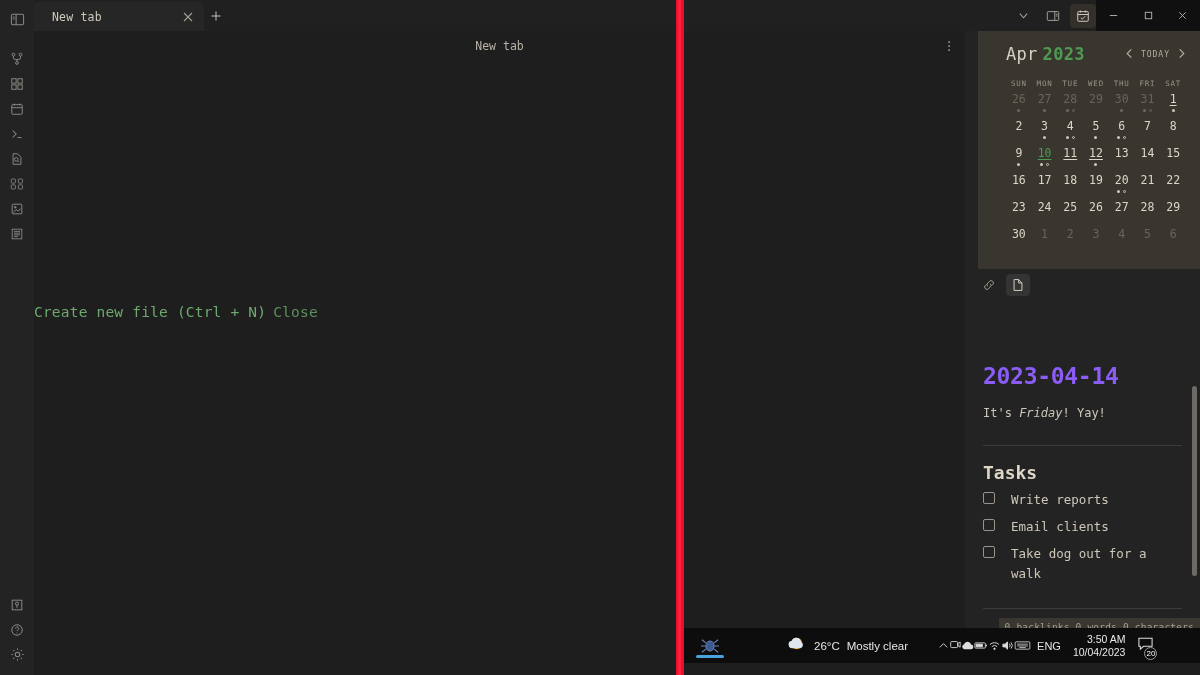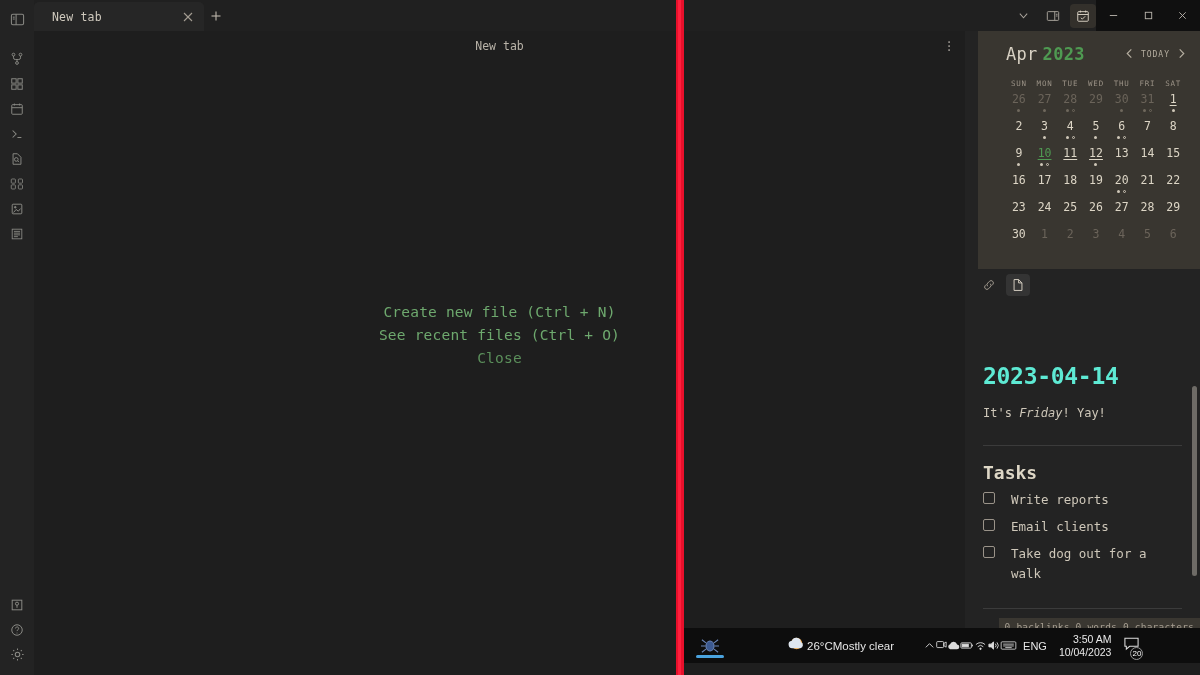--- a/index.html
+++ b/index.html
@@ -54,21 +54,21 @@
   .editor-wrap { position: absolute; left: 34px; top: 31px; right: 235px; bottom: 0; background: #1e1e1e; }
   .editor-header { position: relative; height: 30px; }
   .editor-header-title {
     position: absolute; left: 0; right: 0; top: 8px; text-align: center;
     color: #b9b3a8; font-size: 11.5px;
   }
   .kebab { position: absolute; right: 12px; top: 9px; color: #9b9690; font-size: 12px; line-height: 4px; text-align: center; width: 8px; }
   .kebab span { display: block; }
   .empty-state { position: absolute; left: 0; right: 0; top: 252px; text-align: center; }
   .empty-title { color: #e8e2d5; font-size: 21px; font-weight: bold; letter-spacing: .5px; }
-  .empty-actions { margin-top: 21px; display: flex; flex-direction: column; gap: 7px; }
+  .empty-actions { margin-top: 21px; display: flex; flex-direction: row; gap: 7px; }
   .empty-link { color: #6ea96e; font-size: 14.5px; letter-spacing: .2px; }
   .empty-link.muted { color: #5b8f5b; }
 
   
   .red-divider { position: absolute; left: 676px; top: 0; width: 8px; height: 675px; background: #e8102b; z-index: 40; }
   .red-divider::after { content:''; position:absolute; left:2px; top:0; width:3px; height:100%; background:#ff1f3d; }
 
   
   .rightpanel { position: absolute; right: 0; top: 31px; width: 235px; bottom: 0; background: #232323; }
   .calendar { background: #393630; padding: 10px 14px 14px 28px; margin-left: 13px; }
@@ -89,37 +89,37 @@
   .dot-f { width: 3px; height: 3px; border-radius: 50%; background: #cfc7b8; }
   .cal-cell.out .dot-f { background: #6f685d; }
   .dot-o { width: 3px; height: 3px; border-radius: 50%; border: 1px solid #cfc7b8; }
   .cal-cell.out .dot-o { border-color: #6f685d; }
 
   .note-tabs { height: 32px; display: flex; align-items: center; gap: 5px; padding: 0 12px; background: #232323; }
   .nt { width: 24px; height: 22px; display: flex; align-items: center; justify-content: center; color: #a59e93; border-radius: 4px; }
   .nt.active { background: #343434; color: #d8d1c4; }
 
   .note-body { position: absolute; left: 0; right: 0; top: 314px; bottom: 0; padding: 18px 18px 0 18px; overflow: hidden; }
-  .note-date { font-size: 23px; font-weight: bold; color: #5eead4; letter-spacing: -.3px; }
+  .note-date { font-size: 23px; font-weight: bold; color: #8b5cf6; letter-spacing: -.3px; }
   .note-line { margin-top: 17px; font-size: 12px; color: #cec7b9; }
   .note-line i { font-style: italic; }
   .hr { margin: 25px 0 0 0; border: 0; border-top: 1px solid #3b3b3b; }
   .tasks-title { margin-top: 16px; font-size: 18px; font-weight: bold; color: #ded7c6; }
   .task { display: flex; align-items: flex-start; gap: 16px; margin-top: 7px; }
   .task-box { width: 12px; height: 12px; border: 1px solid #9a9389; border-radius: 2px; flex: 0 0 auto; margin-top: 2px; }
   .task-label { font-size: 12.5px; color: #cec7b9; line-height: 20px; }
   .hr2 { margin-top: 24px; border: 0; border-top: 1px solid #3b3b3b; }
   .scrollthumb { position: absolute; right: 3px; top: 41px; width: 5px; height: 190px; background: #6e6b66; border-radius: 3px; }
   .statusline { position: absolute; right: 0; bottom: 28px; background: #3a3731; padding: 3px 6px; font-size: 9.5px; color: #a79f92; letter-spacing: .2px; }
 
   
   .taskbar { position: absolute; left: 684px; right: 0; bottom: 0; height: 35px; background: #0d0d0d; display: flex; align-items: center; z-index: 50; }
   .tb-app { width: 52px; display: flex; justify-content: center; align-items: center; position: relative; }
   .tb-underline { position: absolute; bottom: -3px; left: 12px; width: 28px; height: 3px; background: #4aa3df; border-radius: 2px; }
-  .tb-weather { display: flex; align-items: center; margin-left: 52px; }
+  .tb-weather { display: flex; align-items: center; gap: 7px; margin-left: 52px; }
   .tb-temp, .tb-cond { color: #e6e6e6; font-size: 11.5px; font-family: "Liberation Sans", sans-serif; }
   .tb-tray { display: flex; align-items: center; margin-left: 30px; color: #dcdcdc; }
   .tb-lang { color: #e6e6e6; font-size: 11px; font-family: "Liberation Sans", sans-serif; margin-left: 6px; }
   .tb-clock { margin-left: 12px; text-align: right; color: #e9e9e9; font-size: 10.5px; line-height: 13px; font-family: "Liberation Sans", sans-serif; }
   .tb-notif { margin-left: 12px; margin-right: 8px; position: relative; color: #e0e0e0; }
   .tb-badge { position: absolute; right: -3px; bottom: -4px; background: #0d0d0d; color: #fff; font-size: 8px; border: 1px solid #999; border-radius: 50%; width: 13px; height: 13px; display: flex; align-items: center; justify-content: center; font-family: "Liberation Sans", sans-serif; }
 </style>
 </head>
 <body>
 
@@ -288,21 +288,20 @@
       <div class="editor-header-title">New tab</div>
       <div class="kebab">
           <span>·</span>
           <span>·</span>
           <span>·</span>
         </div>
     </div>
     <div class="empty-state">
       <div class="empty-actions">
         <div class="empty-link">Create new file (Ctrl + N)</div>
-        <div class="empty-link">See recent files (Ctrl + O)</div>
         <div class="empty-link muted">Close</div>
       </div>
     </div>
   </div>
 
   <div class="red-divider"></div>
 
   <div class="rightpanel">
     <div class="calendar">
       <div class="cal-head">

